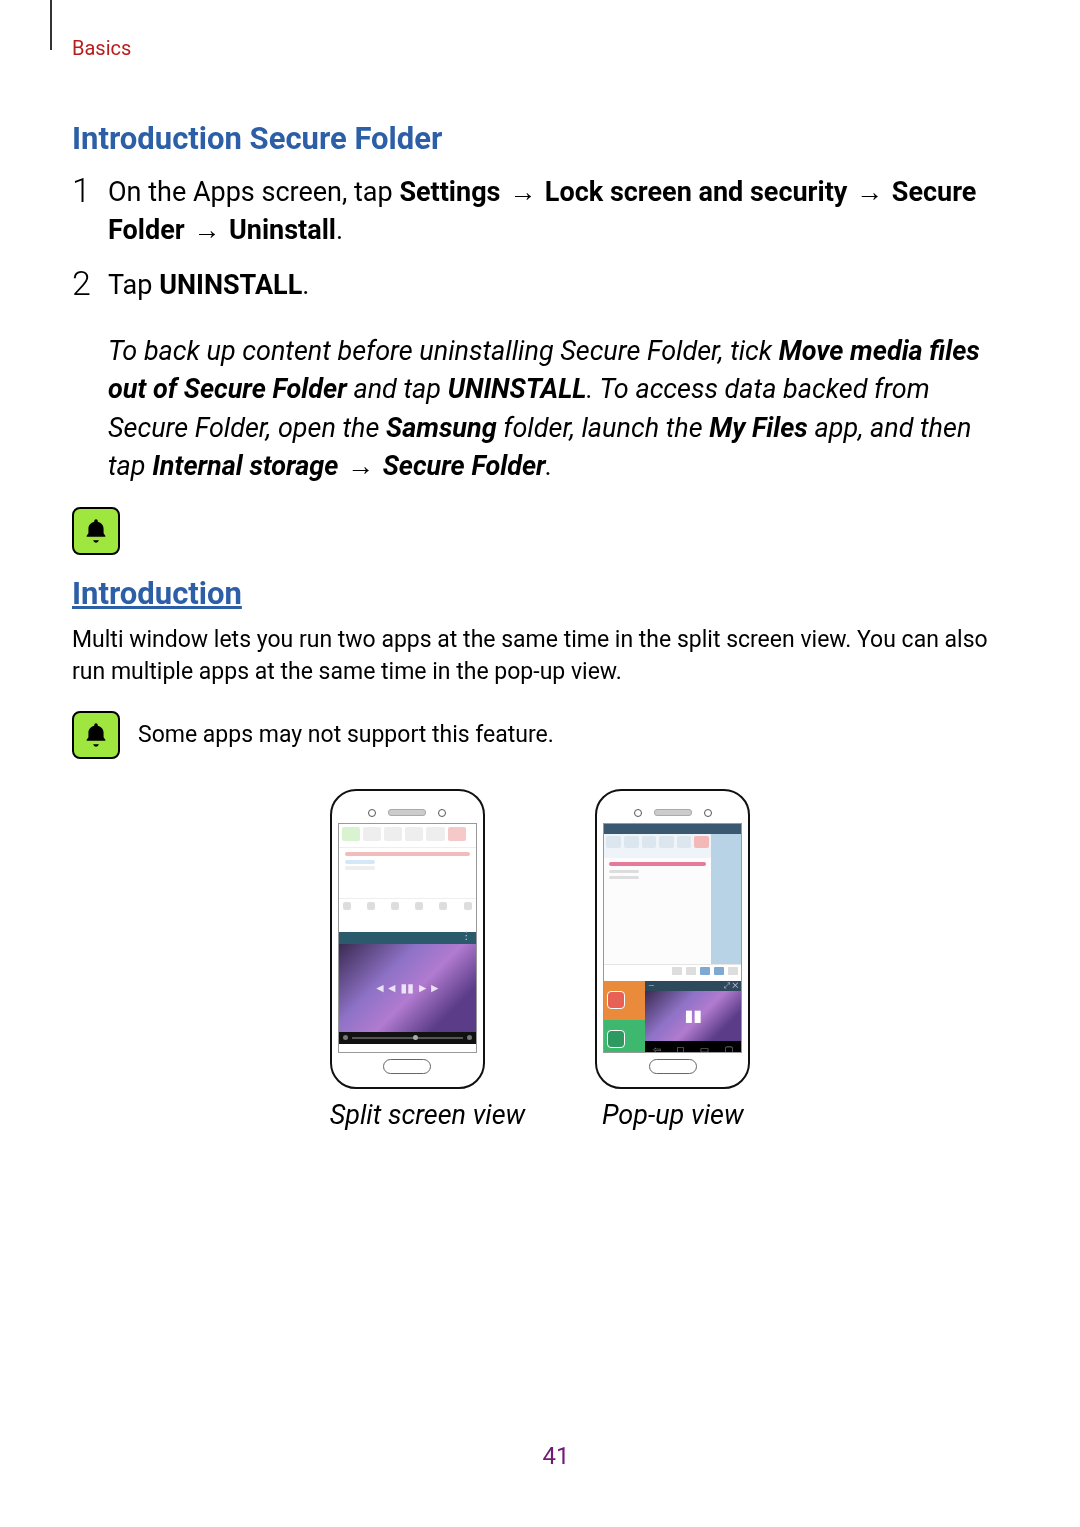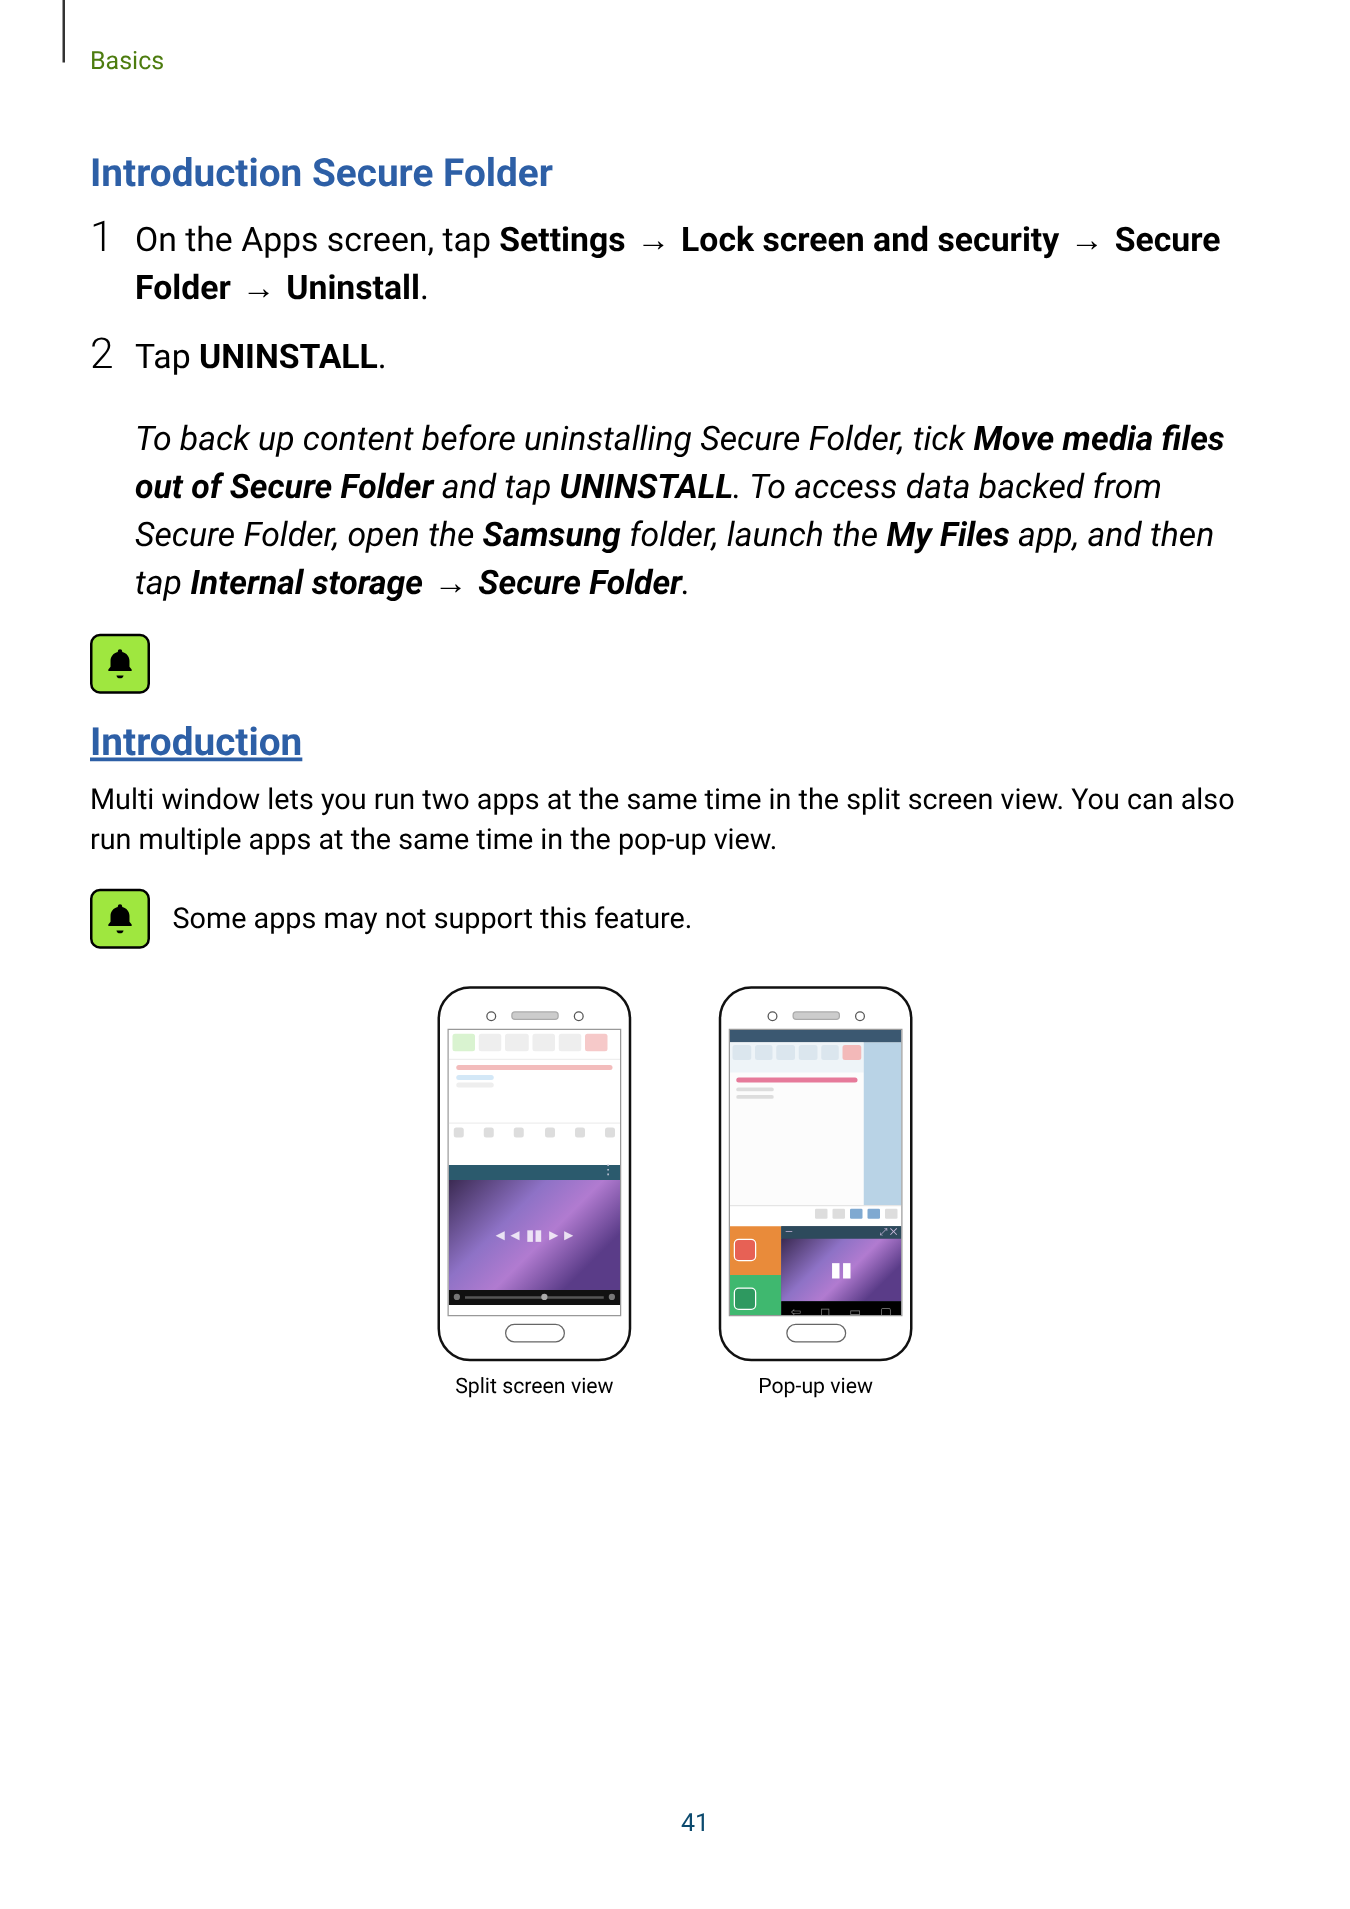--- a/index.html
+++ b/index.html
@@ -10,21 +10,21 @@
     width: 1080px;
     background: #fff;
   }
   .page {
     padding: 30px 72px 60px 72px;
     position: relative;
     min-height: 1400px;
   }
   .header-label {
     font-size: 20px;
-    color: #4d7c0f;
+    color: #b91c1c;
     margin-bottom: 6px;
     padding-top: 6px;
   }
   .tab-rule {
     position: absolute;
     left: 50px;
     top: 0;
     width: 2px;
     height: 50px;
     background: #333;
@@ -98,22 +98,23 @@
   .figures-row {
     display: flex;
     justify-content: center;
     gap: 70px;
     margin-top: 30px;
   }
   .figure {
     text-align: center;
   }
   .figure-caption {
-    font-size: 17px;
+    font-size: 27px;
     margin-top: 10px;
+    font-style: italic;
   }
   
   .phone {
     width: 155px;
     height: 300px;
     border: 2px solid #111;
     border-radius: 26px;
     background: #fff;
     padding: 18px 6px 14px 6px;
     position: relative;
@@ -186,22 +187,22 @@
     height:50px;
     background: linear-gradient(135deg,#3b2a52 0%, #8e72c6 35%, #b17bd0 55%, #5a3c88 80%);
     display:flex;align-items:center;justify-content:center;color:#fff;
   }
   .pu-sys{height:18px;background:#000;display:flex;justify-content:space-around;align-items:center;color:#888;font-size:10px;}
   .page-num {
     position: absolute;
     bottom: 20px;
     left: 0; right: 0;
     text-align: center;
-    font-size: 20px;
-    color: #0c4a6e;
+    font-size: 24px;
+    color: #701a75;
     padding-left: 32px;
   }
 </style>
 </head>
 <body>
 
 <div class="page">
   <div class="tab-rule"></div>
   <div class="header-label">Basics</div>
 

